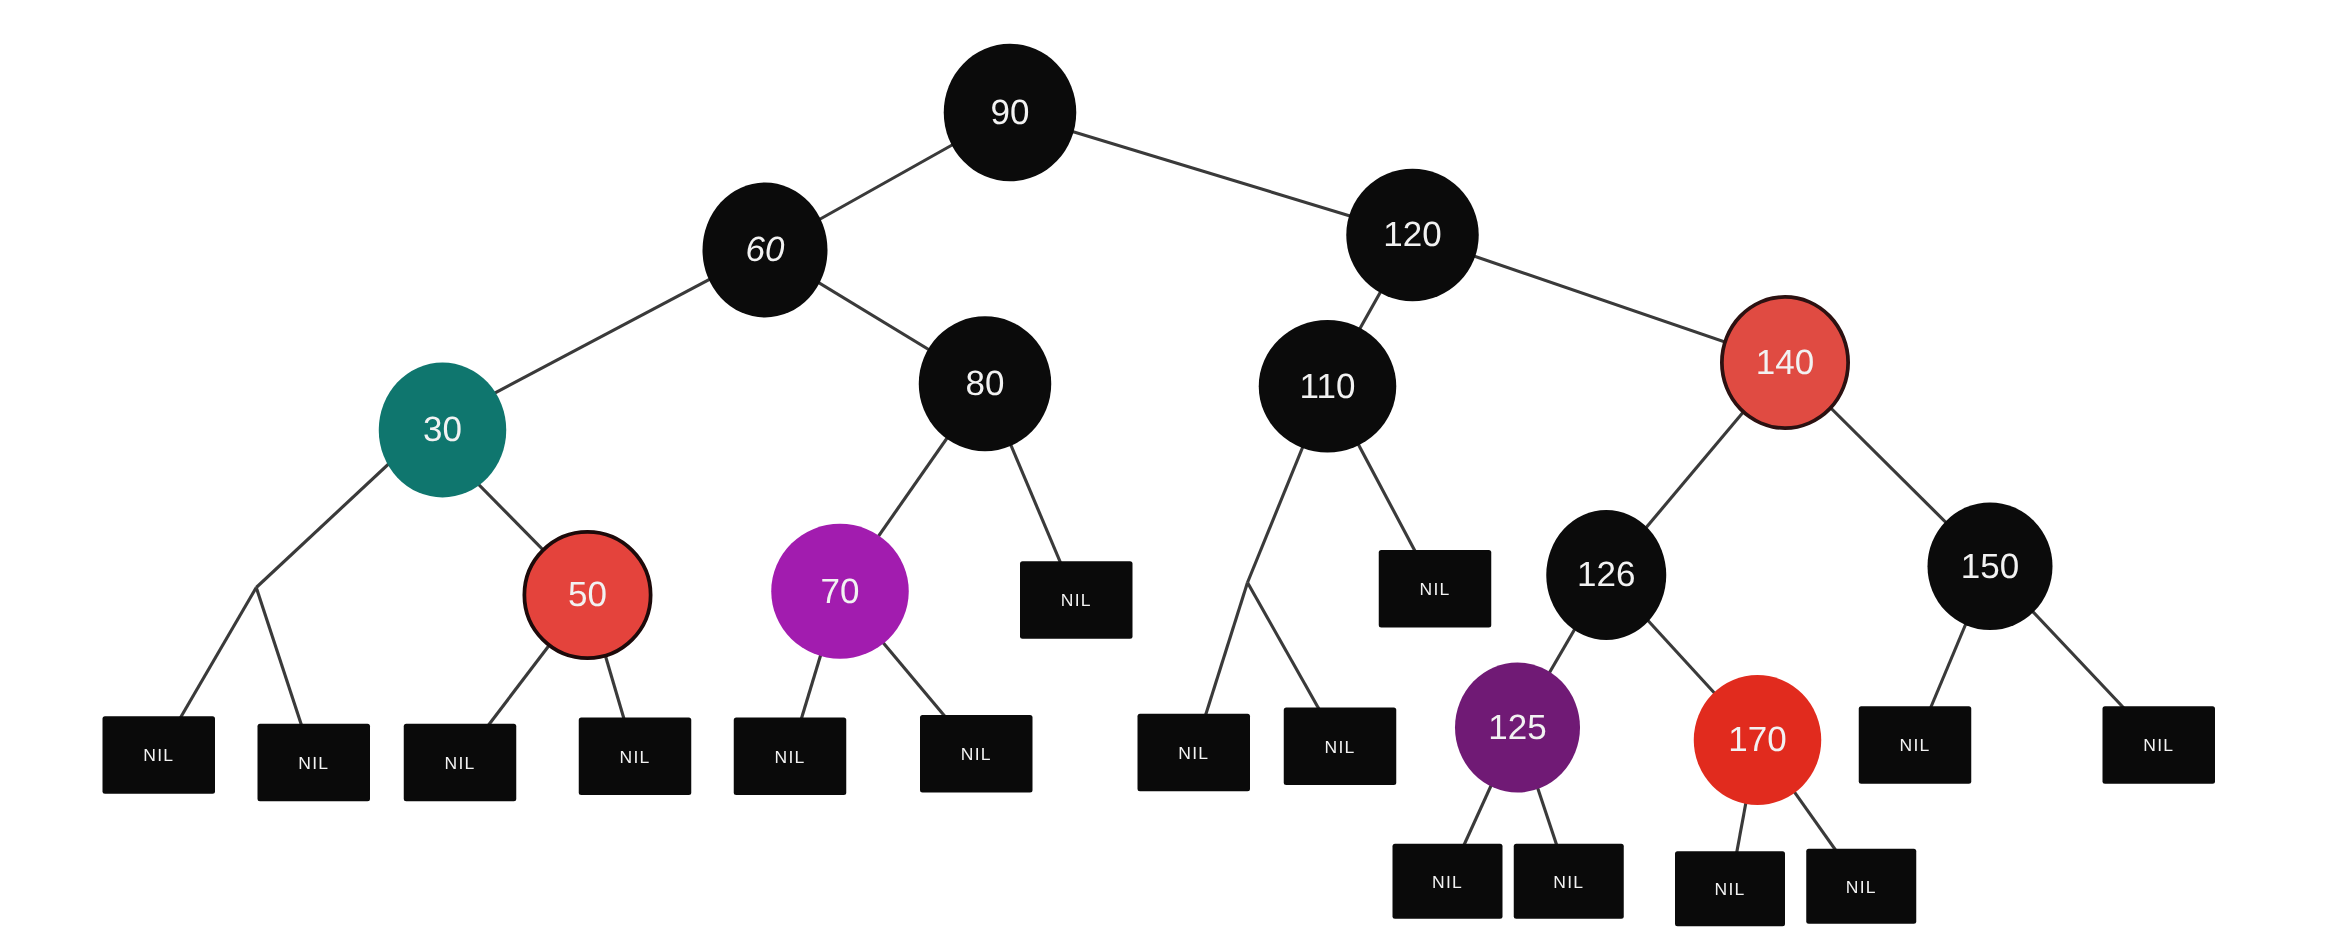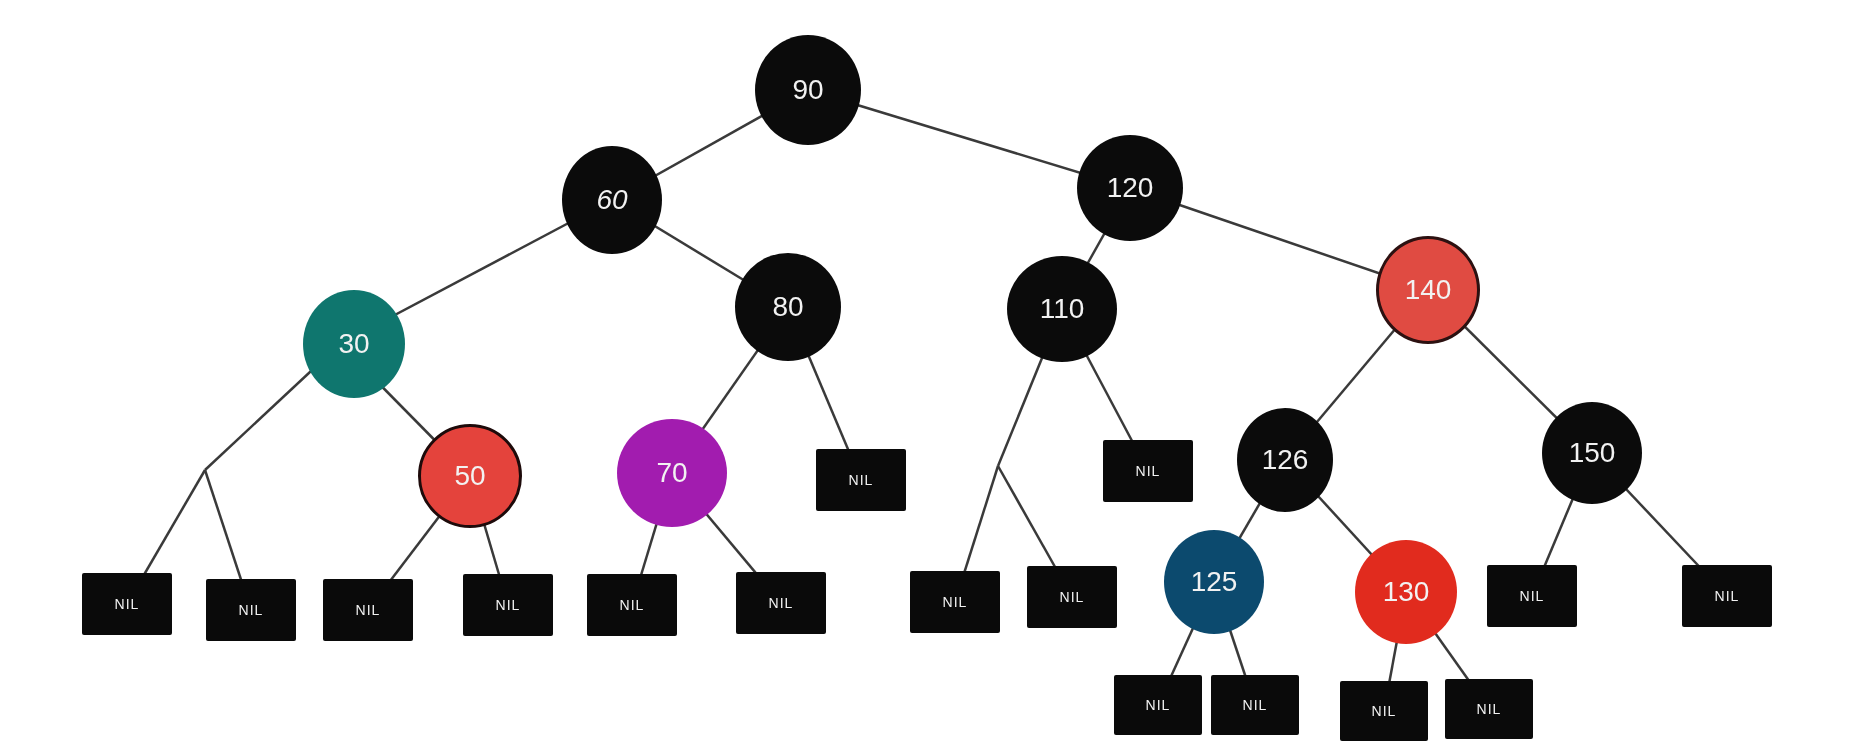--- a/index.html
+++ b/index.html
@@ -107,25 +107,25 @@
     </div>
     <div class="node circle" style="left: 617px; top: 419px; width: 110px; height: 108px; background: #a21caf; border: none; color: rgb(242, 242, 242);">
       <span class="lbl">70</span>
     </div>
     <div class="node circle" style="left: 1237px; top: 408px; width: 96px; height: 104px; background: rgb(11, 11, 11); border: none; color: rgb(242, 242, 242);">
       <span class="lbl">126</span>
     </div>
     <div class="node circle" style="left: 1542px; top: 402px; width: 100px; height: 102px; background: rgb(11, 11, 11); border: none; color: rgb(242, 242, 242);">
       <span class="lbl">150</span>
     </div>
-    <div class="node circle" style="left: 1164px; top: 530px; width: 100px; height: 104px; background: #0c4a6e; border: none; color: rgb(242, 242, 242); justify-content: center;">
+    <div class="node circle" style="left: 1164px; top: 530px; width: 100px; height: 104px; background: #701a75; border: none; color: rgb(242, 242, 242); justify-content: center;">
       <span class="lbl">125</span>
     </div>
     <div class="node circle" style="left: 1355px; top: 540px; width: 102px; height: 104px; background: rgb(225, 43, 30); border: none; color: rgb(242, 242, 242);">
-      <span class="lbl">130</span>
+      <span class="lbl">170</span>
     </div>
     <div class="node rect" style="left: 82px; top: 573px; width: 90px; height: 62px; background: rgb(10, 10, 10); border: none; color: rgb(242, 242, 242);">
       <span class="lbl">NIL</span>
     </div>
     <div class="node rect" style="left: 206px; top: 579px; width: 90px; height: 62px; background: rgb(10, 10, 10); border: none; color: rgb(242, 242, 242);">
       <span class="lbl">NIL</span>
     </div>
     <div class="node rect" style="left: 323px; top: 579px; width: 90px; height: 62px; background: rgb(10, 10, 10); border: none; color: rgb(242, 242, 242);">
       <span class="lbl">NIL</span>
     </div>

